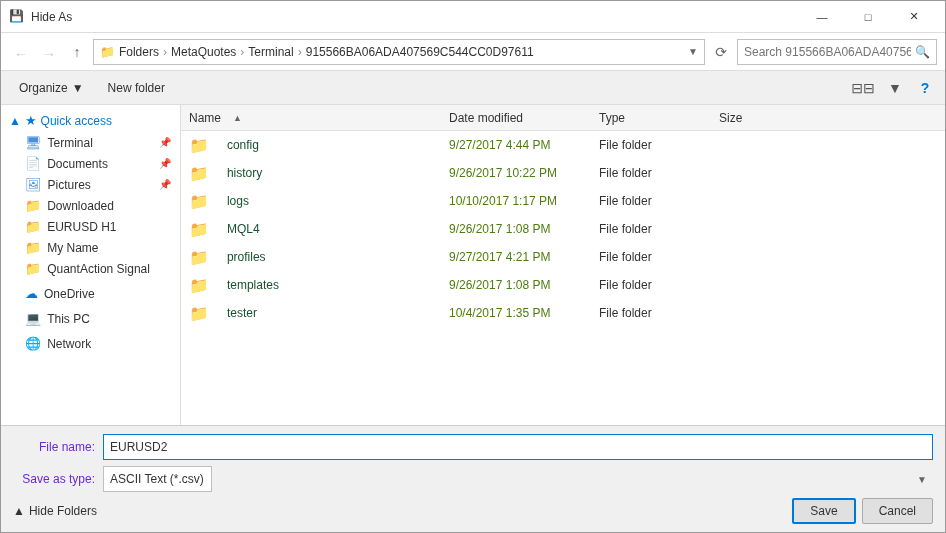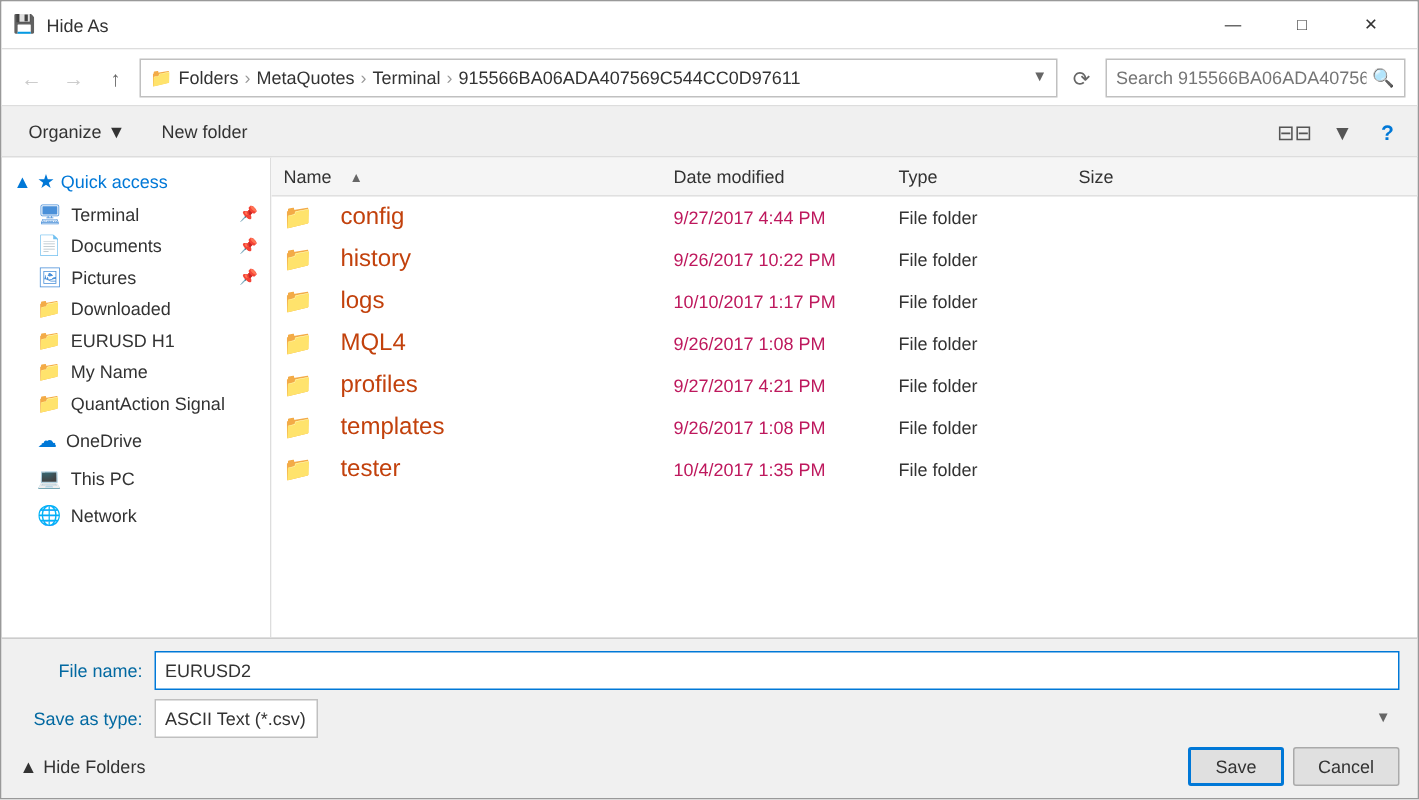--- a/index.html
+++ b/index.html
@@ -43,29 +43,29 @@
     
     .file-area { flex: 1; background: #fff; overflow-y: auto; }
     .file-header { display: flex; align-items: center; padding: 0 8px; height: 26px; border-bottom: 1px solid #e0e0e0; background: #f5f5f5; position: sticky; top: 0; }
     .file-header-col { font-size: 12px; color: #333; cursor: pointer; display: flex; align-items: center; gap: 2px; }
     .col-name { width: 260px; gap: 12px; }
     .col-date { width: 150px; }
     .col-type { width: 120px; }
     .col-size { flex: 1; }
     .file-row { display: flex; align-items: center; padding: 0 8px; height: 28px; }
     .file-icon { color: #daa520; font-size: 16px; margin-right: 6px; }
-    .file-name { width: 240px; font-size: 16px; color: #c2410c; }
-    .file-date { width: 150px; font-size: 12px; color: #be185d; }
+    .file-name { width: 240px; font-size: 12px; color: #14532d; }
+    .file-date { width: 150px; font-size: 12px; color: #4d7c0f; }
     .file-type { width: 120px; font-size: 12px; color: #333; }
     .file-size { flex: 1; font-size: 12px; color: #333; }
 
     
     .bottom-area { background: #f0f0f0; border-top: 1px solid #ccc; padding: 8px 12px; flex-shrink: 0; }
     .bottom-row { display: flex; align-items: center; margin-bottom: 6px; }
-    .bottom-label { width: 90px; font-size: 12px; color: #0369a1; text-align: right; padding-right: 8px; }
+    .bottom-label { width: 90px; font-size: 12px; color: #6d28d9; text-align: right; padding-right: 8px; }
     .filename-input { flex: 1; height: 26px; border: 1px solid #0078d7; background: #fff; padding: 0 6px; font-size: 12px; color: #333; outline: none; }
     .filetype-select { flex: 1; height: 26px; border: 1px solid #c0c0c0; background: #fff; padding: 0 6px; font-size: 12px; color: #333; appearance: none; cursor: pointer; }
     .select-wrapper { flex: 1; position: relative; }
     .select-arrow { position: absolute; right: 6px; top: 50%; transform: translateY(-50%); color: #666; pointer-events: none; font-size: 10px; }
     .action-row { display: flex; justify-content: flex-end; gap: 6px; align-items: center; }
     .hide-folders { font-size: 12px; color: #333; display: flex; align-items: center; gap: 4px; cursor: pointer; flex: 1; }
     .action-btn { height: 26px; padding: 0 16px; border: 1px solid #aaa; background: #e0e0e0; font-size: 12px; color: #333; cursor: pointer; border-radius: 2px; }
     .action-btn.primary { background: #e0e0e0; border: 2px solid #0078d7; }
 
     .sort-arrow { color: #666; font-size: 9px; }

